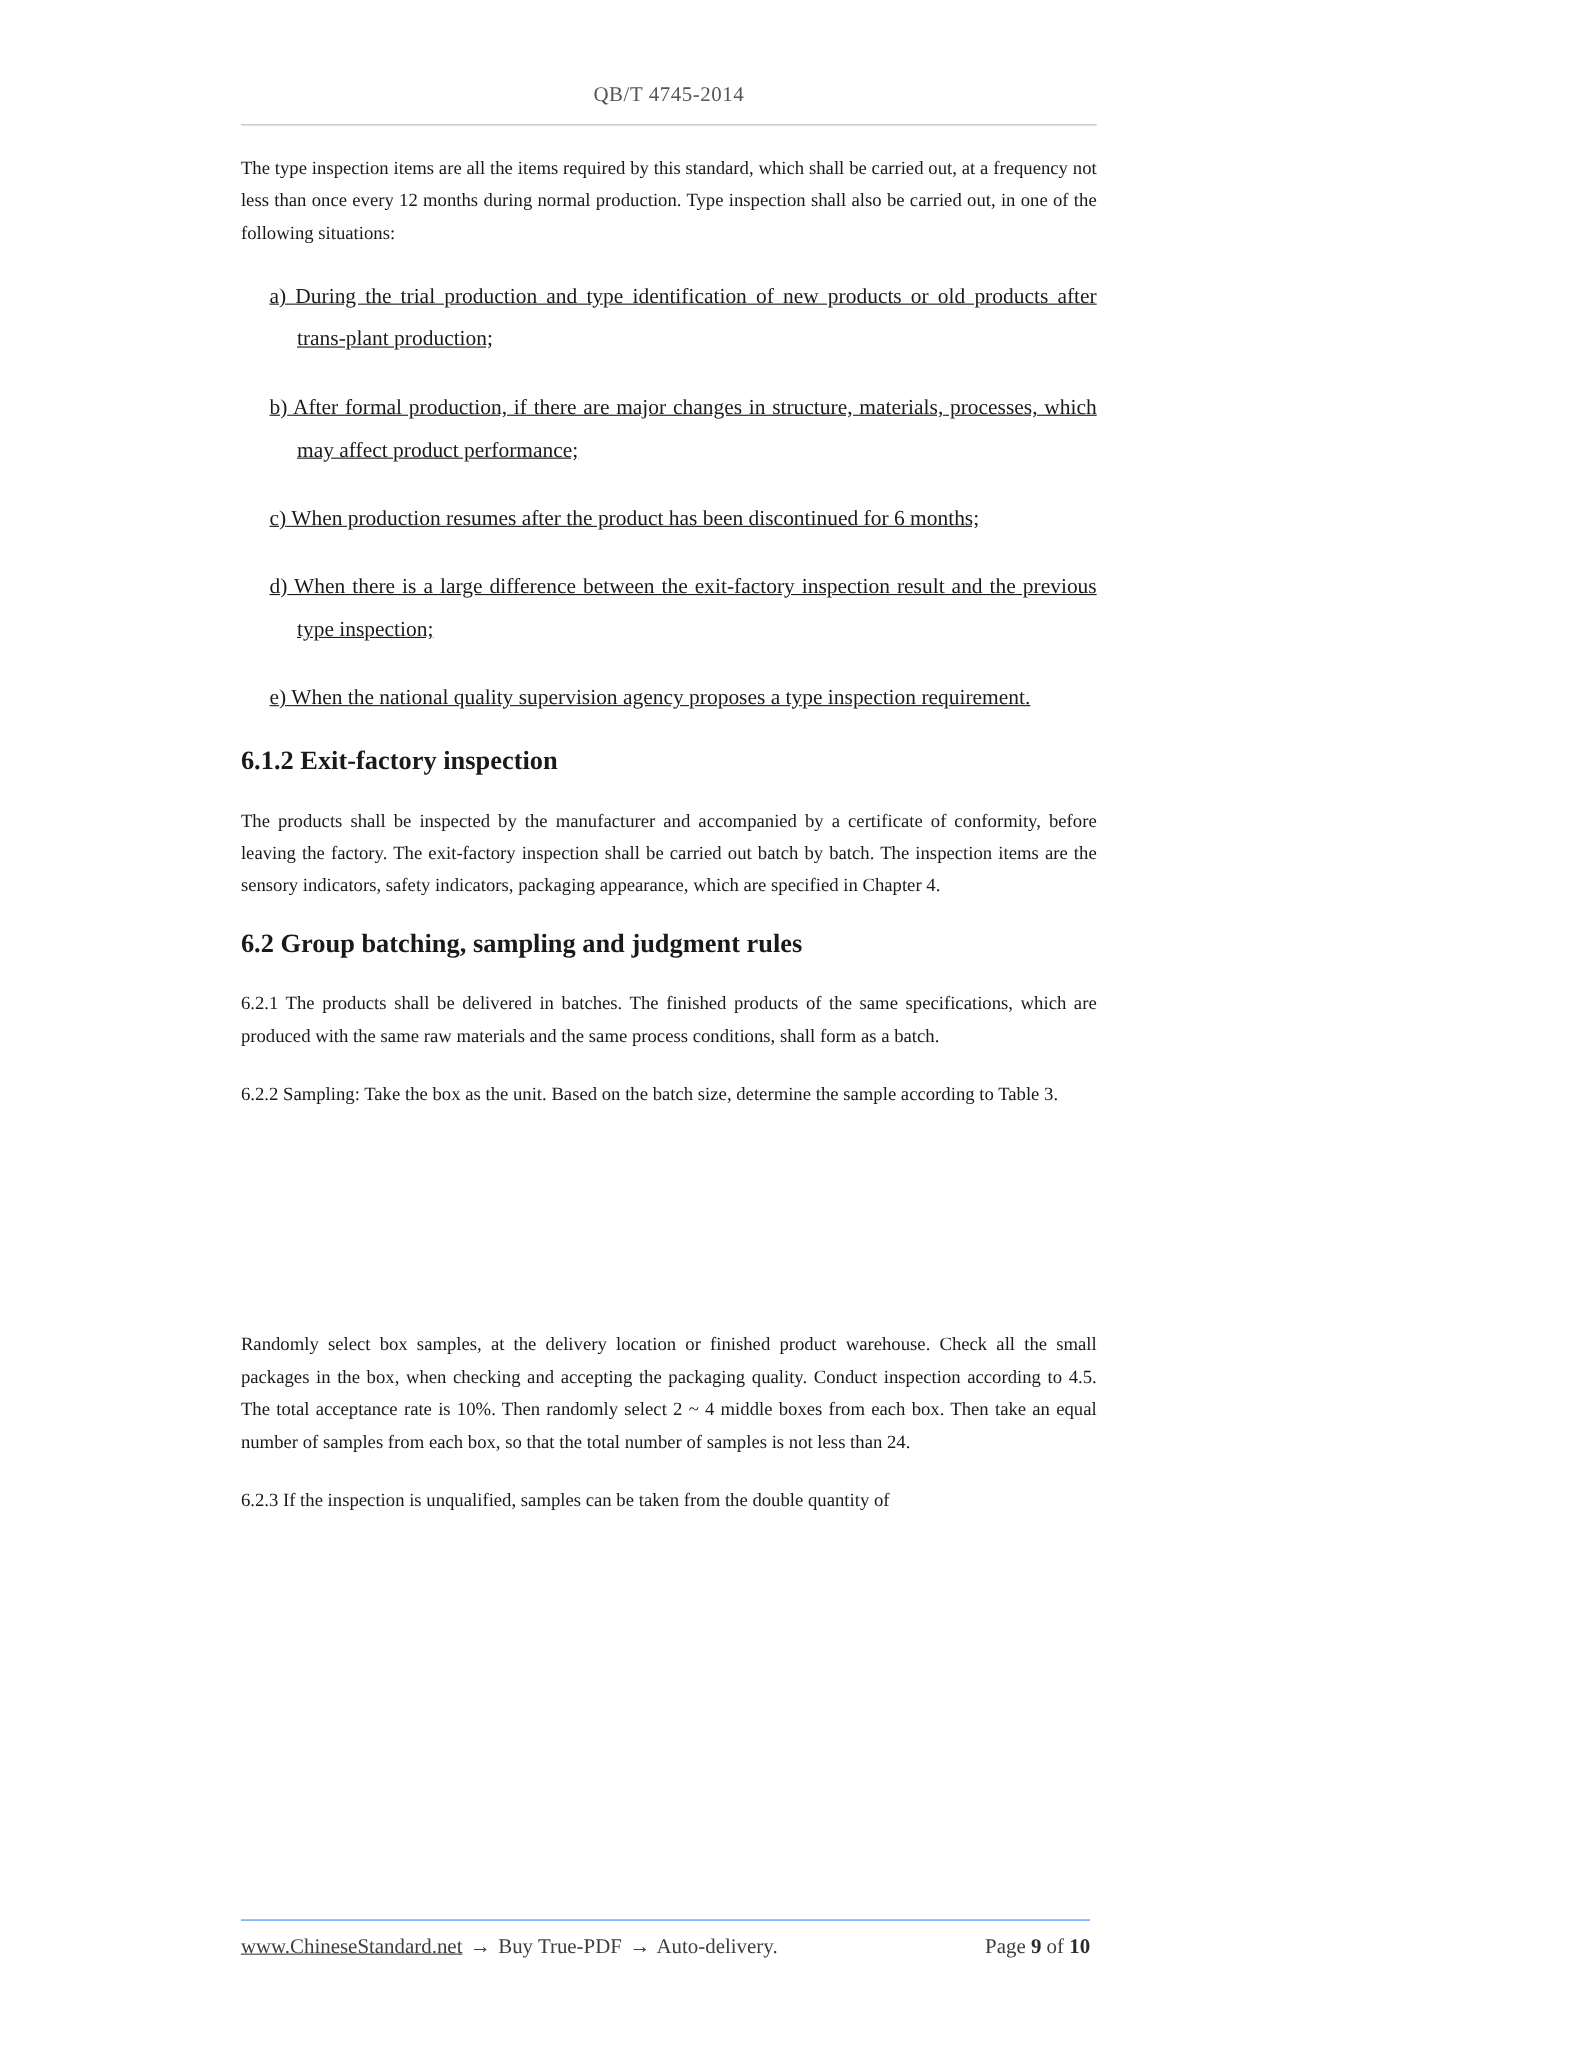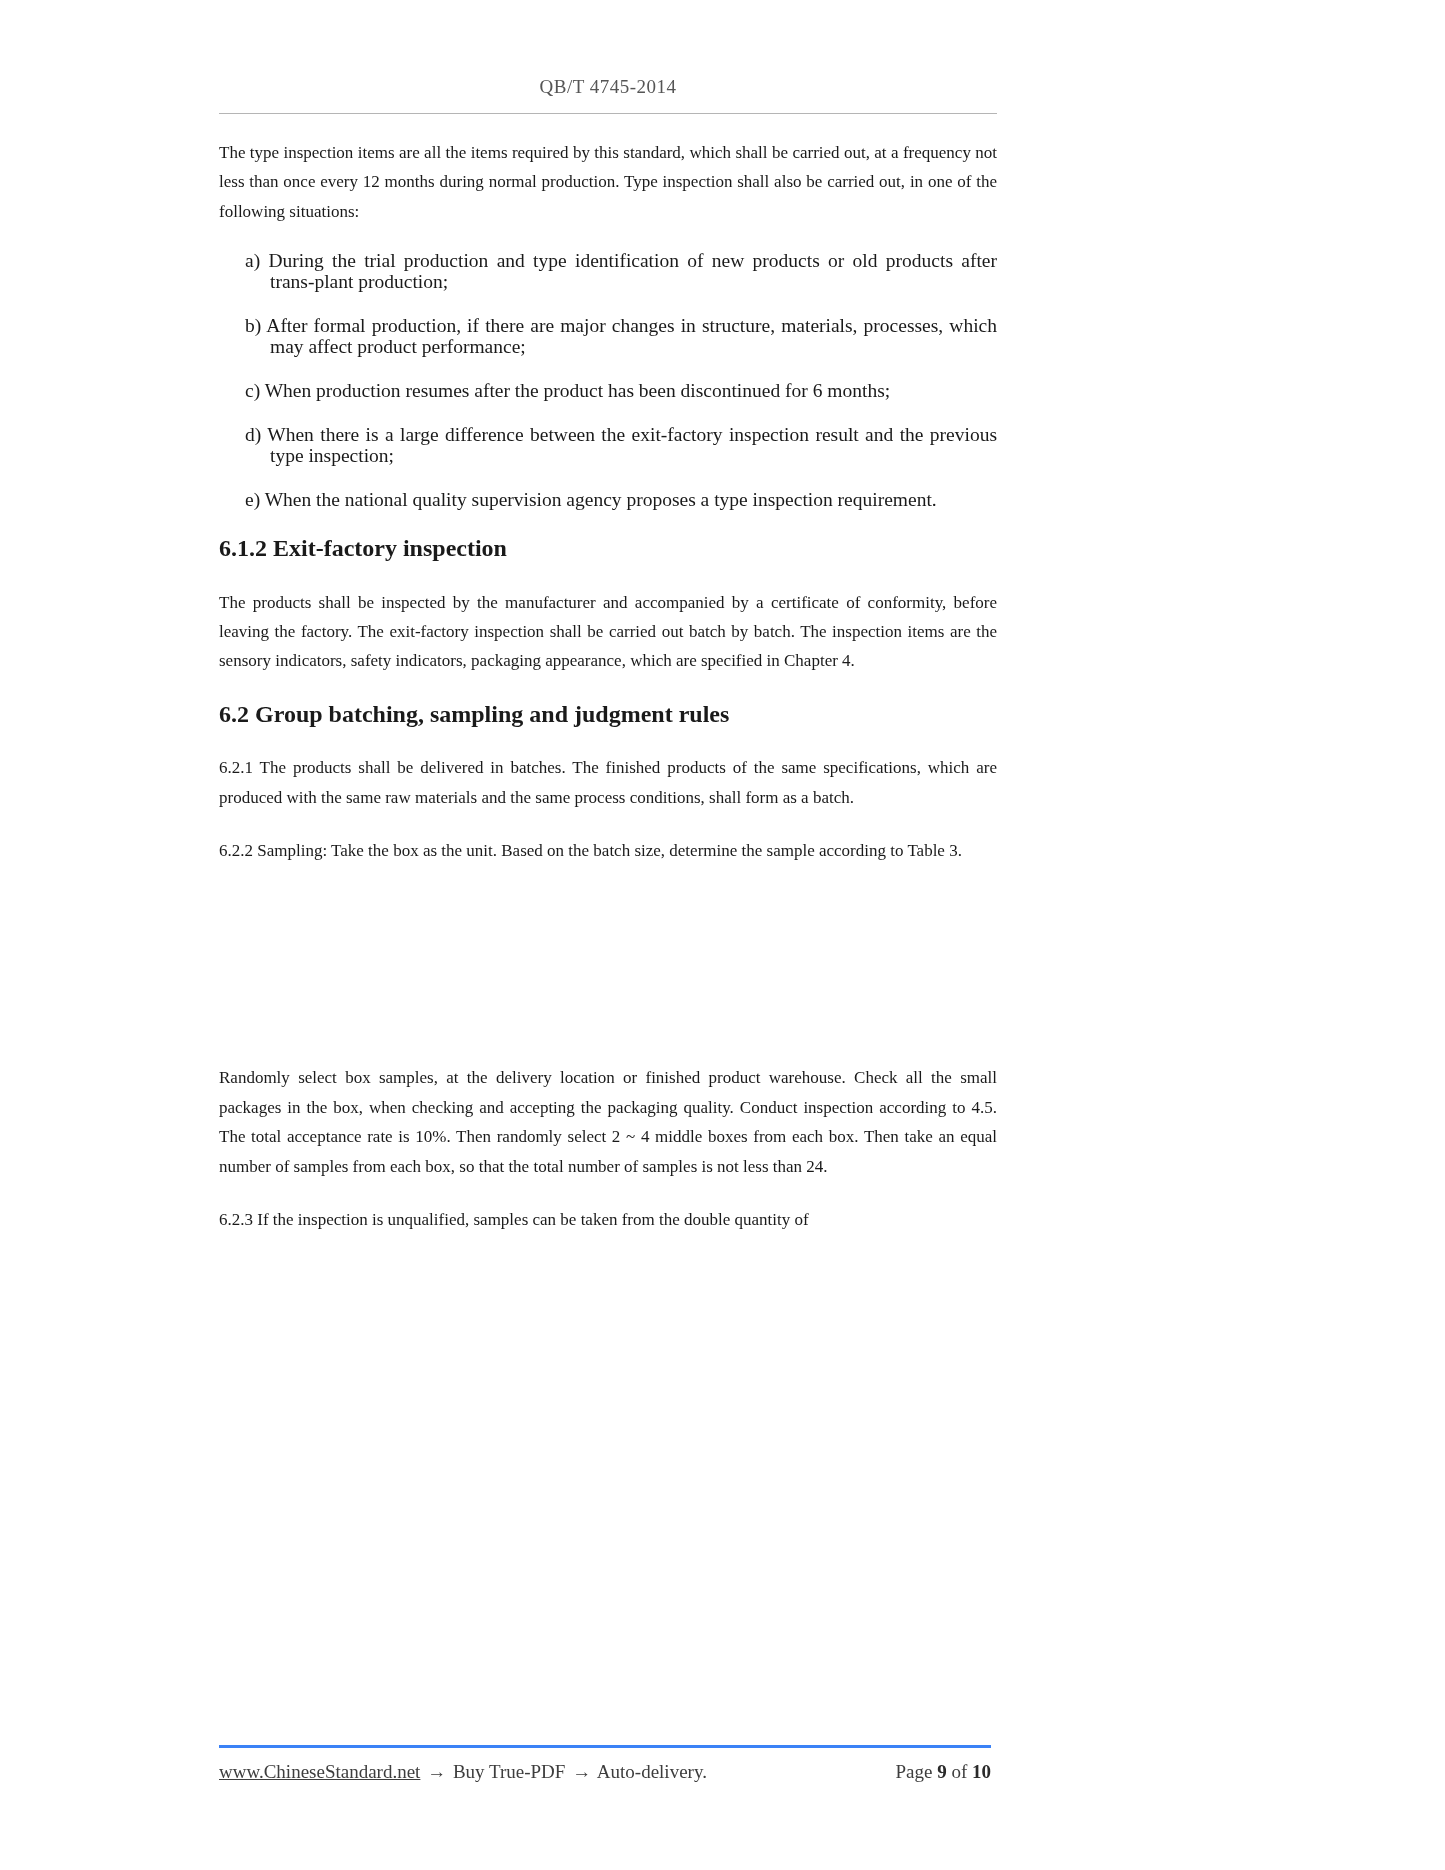--- a/index.html
+++ b/index.html
@@ -39,34 +39,35 @@
   }
   .heading {
     font-size: 24px;
     line-height: 29.4px;
     font-weight: bold;
     text-align: left;
     margin: 24px 0;
   }
   .list-item {
     font-size: 19.5px;
-    line-height: 21px;
+    line-height: 39px;
     text-align: justify;
     margin: 23px 0;
     padding-left: 51px;
     text-indent: -25px;
+    text-decoration: underline;
   }
   .num { font-weight: normal; }
   .table-gap { height: 150px; }
   .footer {
     position: absolute;
     left: 219px;
     top: 1745px;
     width: 772px;
-    border-top: 3px solid #3b82f6;
+    border-top: 1px solid #3b82f6;
     padding-top: 13px;
     display: flex;
     justify-content: space-between;
     align-items: baseline;
     font-size: 19px;
     color: #3d3d3d;
   }
   .footer-left span, .footer-left a { margin-right: 2px; }
   .footer-link {
     color: #3d3d3d;

